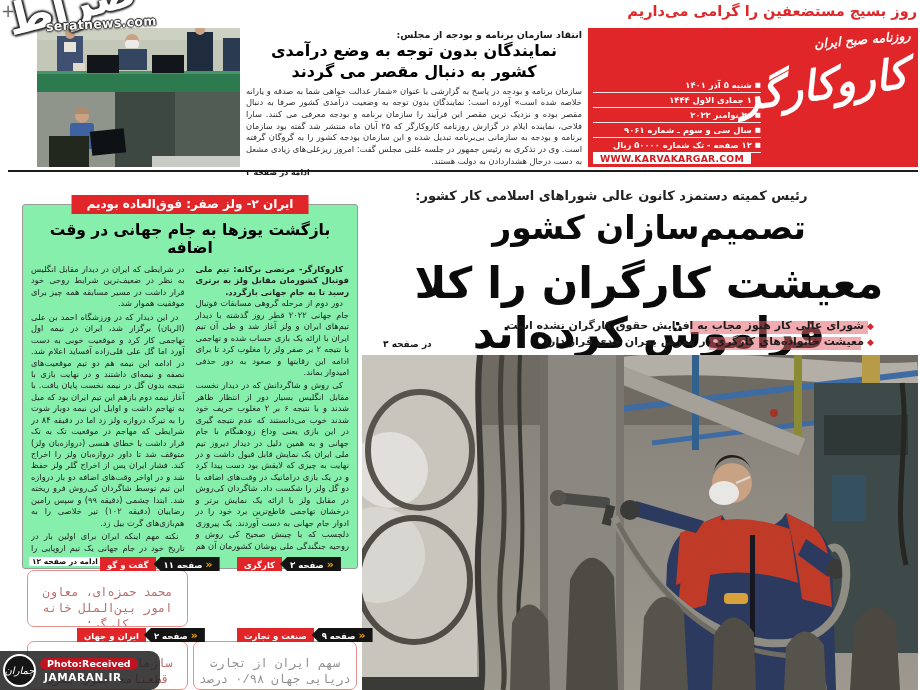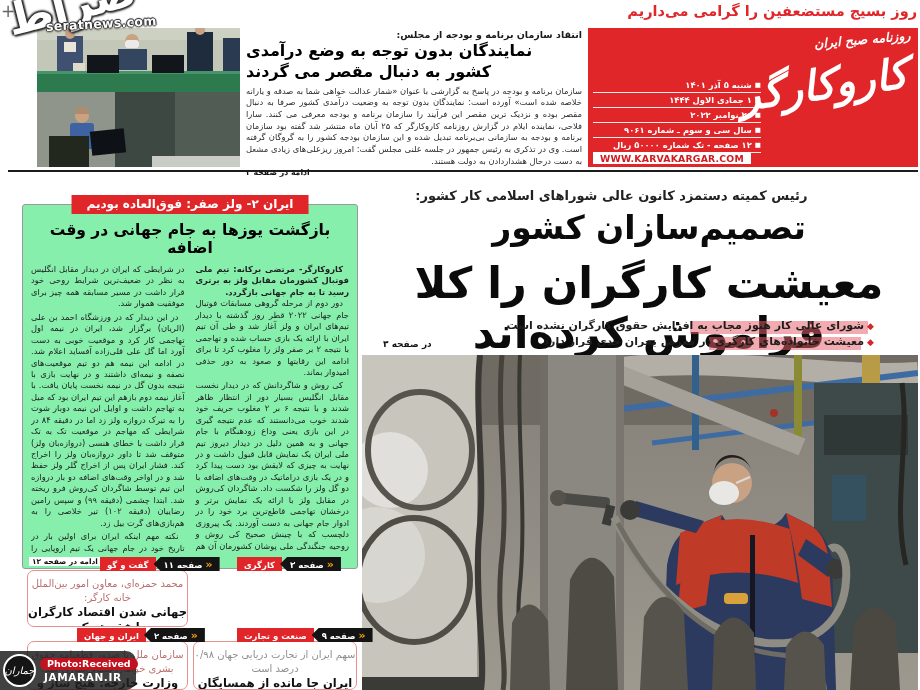--- a/index.html
+++ b/index.html
@@ -16,21 +16,21 @@
     transform:rotate(-3deg); letter-spacing:.3px;
     text-shadow:-1px 0 1px #222, 1px 0 1px #222, 0 -1px 1px #222, 0 1px 2px #222; }
 
   
   .top-banner { position:absolute; right:3px; top:3px; direction:rtl; font-size:14.5px; font-weight:bold; color:#e02629; }
 
   
   .parliament { position:absolute; left:37px; top:28px; width:203px; height:139px; overflow:hidden; background:#9aa092; }
   .parl-article { position:absolute; left:246px; top:29px; width:336px; height:140px; direction:rtl; }
   .pa-kicker { font-size:9.5px; font-weight:bold; color:#1a1a1a; text-align:right; }
-  .pa-headline { font-size:16px; font-weight:bold; color:#000; text-align:left; line-height:1.3; margin-top:1px; letter-spacing:-.3px; }
+  .pa-headline { font-size:16px; font-weight:bold; color:#000; text-align:center; line-height:1.3; margin-top:1px; letter-spacing:-.3px; }
   .pa-body { font-size:8.35px; line-height:1.4; text-align:justify; color:#2c2c2c; margin-top:3px; }
   .pa-more { font-size:7.8px; font-weight:bold; color:#111; text-align:left; margin-top:1px; }
 
   
   .masthead { position:absolute; left:588px; top:28px; width:330px; height:139px; background:#e02629; }
   .mh-tagline { position:absolute; top:4px; right:8px; color:#fff; font-size:12.5px; font-weight:bold; font-style:italic;
     direction:rtl; transform:rotate(-5deg); }
   .mh-title { position:absolute; top:34px; right:2px; width:185px; color:#fff; font-size:42px; font-weight:bold; font-style:italic;
     direction:rtl; text-align:center; transform:rotate(-8deg); line-height:1.1; letter-spacing:-2px; }
   .mh-dates { position:absolute; top:50px; left:5px; width:168px; direction:rtl; }
@@ -76,33 +76,33 @@
   
   .main-photo { position:absolute; left:362px; top:355px; width:556px; height:335px; overflow:hidden; background:#8d8a83; }
 
   
   .card { position:absolute; background:#fff; border:1px solid #e5918d; border-radius:7px; direction:rtl;
     text-align:center; padding-top:4px; overflow:hidden; z-index:2; }
   .card1 { left:27px; top:570px; width:161px; height:57px; }
   .card2 { left:193px; top:570px; width:164px; height:57px; }
   .card3 { left:27px; top:641px; width:161px; height:49px; }
   .card4 { left:193px; top:641px; width:164px; height:49px; }
-  .card-kicker { font-size:10px; color:#b96e6e; line-height:1.35; margin-top:2px; }
+  .card-kicker { font-size:12px; color:#b96e6e; line-height:1.35; margin-top:10px;font-family:Liberation Mono, monospace; }
   .card4 .card-kicker { color:#8f8f8f; }
   .card-headline { font-size:11.5px; font-weight:bold; color:#101010; line-height:1.3; margin-top:1px; letter-spacing:-.2px; }
   .card-tag { position:absolute; height:14px; display:flex; direction:ltr; z-index:4; font-weight:bold; }
   .tag1 { left:100px; top:557px;border-radius:7px; } .tag2 { left:237px; top:557px; }
   .tag3 { left:77px;  top:628px; } .tag4 { left:237px; top:628px; }
   .ct-red { background:#e02629; color:#fff; font-size:8.5px; padding:1px 7px 0; display:flex; align-items:center; direction:rtl; }
   .ct-black { background:#141414; color:#fff; font-size:8.5px; padding:1px 7px 0 10px; margin-left:-2px;
     display:flex; align-items:center; direction:rtl; clip-path:polygon(7px 0, 100% 0, 100% 100%, 7px 100%, 0 50%); }
   .ct-chev { color:#f5a50f; font-size:11px; font-weight:bold; margin-left:3px; line-height:1; }
 
   
-  .jamaran { position:absolute; left:0; top:651px; width:136px; height:39px; background:rgba(32,32,32,.85);
+  .jamaran { position:absolute; left:0; top:651px; width:160px; height:39px; background:rgba(32,32,32,.85);
     border-radius:0 10px 10px 0; z-index:9; display:flex; align-items:center; }
   .jm-logo { width:33px; height:33px; border-radius:50%; border:2.5px solid #fff; background:#151515; color:#fff;
     font-size:10px; font-style:italic; display:flex; align-items:center; justify-content:center; margin:0 4px 0 3px;
     direction:rtl; flex:none; }
   .jm-col { display:flex; flex-direction:column; align-items:flex-start; }
   .jm-photo { background:#c1121f; color:#fff; font-size:9.5px; font-weight:bold; padding:0 7px 1px; border-radius:8px; }
   .jm-site { color:#fff; font-size:10.5px; font-weight:bold; letter-spacing:.6px; margin:1px 0 0 4px; }
 </style>
 </head>
 <body>

